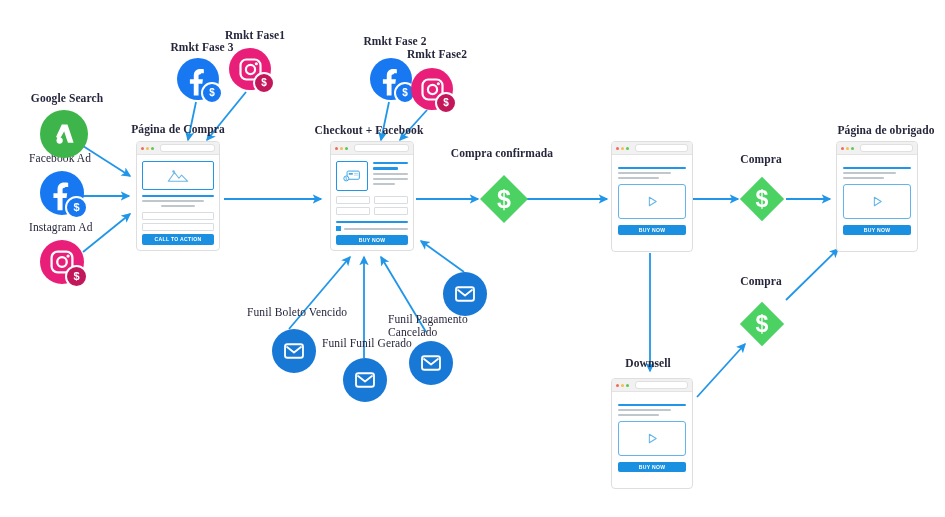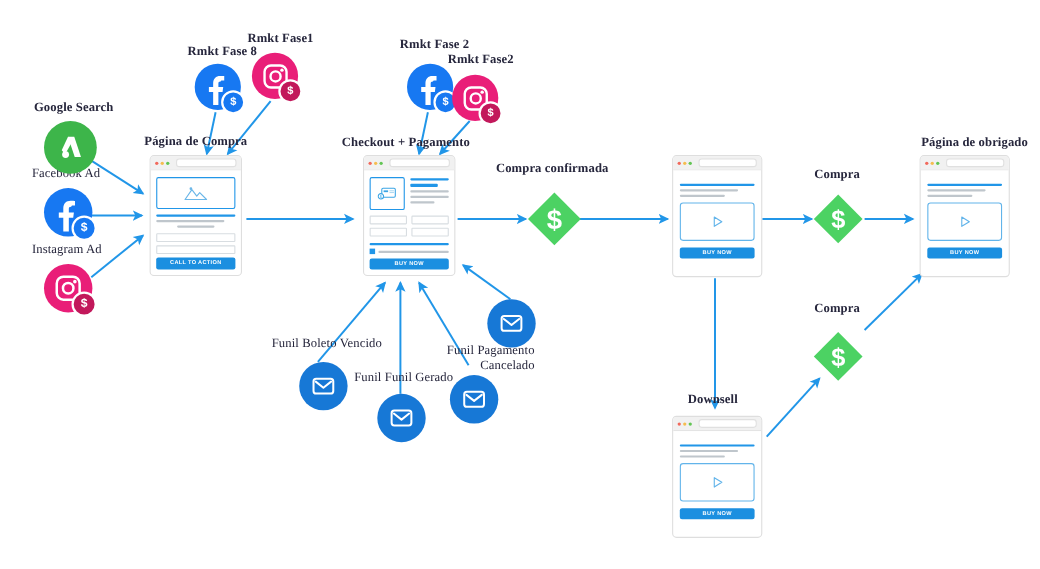--- a/index.html
+++ b/index.html
@@ -82,38 +82,38 @@
       <path d="M289,329 L350,257"></path>
       <path d="M364,358 L364,257"></path>
       <path d="M426,332 L381,257"></path>
     </g>
   </svg>
 
   <div class="lbl c" style="left:67px;top:92px">Google Search</div>
   <div class="lbl" style="left:29px;top:152px">Facebook Ad</div>
   <div class="lbl" style="left:29px;top:221px">Instagram Ad</div>
 
-  <div class="lbl c" style="left:202px;top:41px">Rmkt Fase 8</div>
+  <div class="lbl c" style="left:202px;top:41px">Rmkt Fase 3</div>
   <div class="lbl c" style="left:255px;top:29px">Rmkt Fase1</div>
   <div class="lbl c" style="left:395px;top:35px">Rmkt Fase 2</div>
   <div class="lbl c" style="left:437px;top:48px">Rmkt Fase2</div>
 
   <div class="lbl c" style="left:178px;top:123px">Página de Compra</div>
-  <div class="lbl c" style="left:369px;top:124px">Checkout + Pagamento</div>
+  <div class="lbl c" style="left:369px;top:124px">Checkout + Facebook</div>
   <div class="lbl c" style="left:648px;top:141px">Upsell #1</div>
   <div class="lbl c" style="left:886px;top:124px">Página de obrigado</div>
   <div class="lbl c" style="left:648px;top:357px">Downsell</div>
 
   <div class="lbl c" style="left:502px;top:147px">Compra confirmada</div>
   <div class="lbl c" style="left:761px;top:153px">Compra</div>
   <div class="lbl c" style="left:761px;top:275px">Compra</div>
 
   <div class="lbl" style="left:247px;top:306px">Funil Boleto Vencido</div>
   <div class="lbl" style="left:322px;top:337px">Funil Funil Gerado</div>
-  <div class="lbl two" style="left:388px;top:313px;text-align:right;width:98px">Funil Pagamento Cancelado</div>
+  <div class="lbl two" style="left:388px;top:313px;text-align:left;width:98px">Funil Pagamento Cancelado</div>
 
   <div class="circ" style="left:40px;top:110px;width:48px;height:48px;background:#3DB54A">
     <svg width="28" height="28" viewBox="0 0 32 32">
       <path d="M13.5 5 L20 5 L27 26 L20.5 26 Z" fill="#ffffff"></path>
       <path d="M13.5 5 L19 8 L10.5 23 L7 19 Z" fill="#ffffff"></path>
       <circle cx="11" cy="23.5" r="3.6" fill="#ffffff"></circle>
     </svg>
   </div>
 
   <div class="circ" style="left:40px;top:171px;width:44px;height:44px;background:#1778F2">

